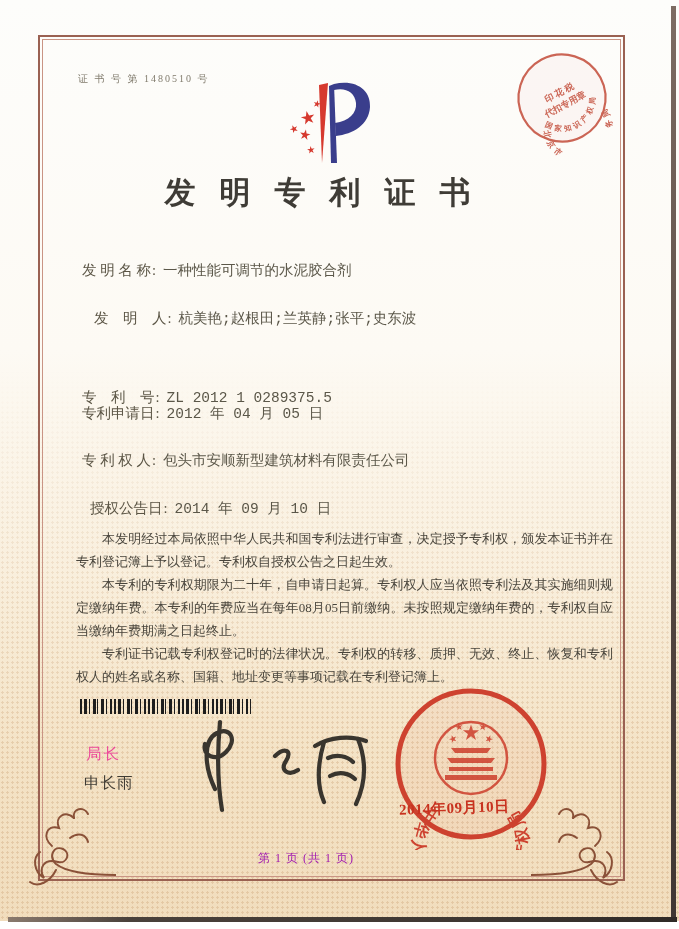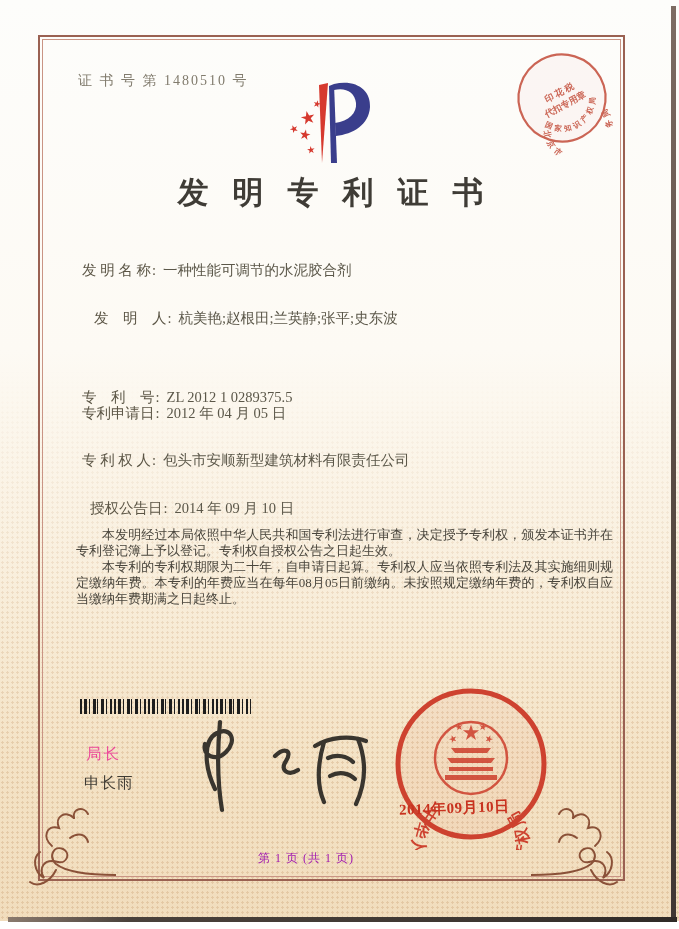--- a/index.html
+++ b/index.html
@@ -16,29 +16,29 @@
   
   .frame{position:absolute;left:38px;top:35px;width:583px;height:842px;
          border:2px solid #9a6152;}
   .frame .inner{position:absolute;inset:2px;border:1px solid #c99484;}
   
   .edge-right{position:absolute;left:671px;top:6px;width:5px;height:916px;
          background:linear-gradient(180deg,#7d6c63 0%,#5a4c44 50%,#3f3733 100%);}
   .edge-bottom{position:absolute;left:8px;top:917px;width:669px;height:5px;
          background:linear-gradient(90deg,#8a7a6e 0%,#4a413b 18%,#3e3732 70%,#2f2a27 100%);}
   
-  .certno{position:absolute;left:78px;top:72px;font-size:14px;letter-spacing:2px;color:#817b6d;}
+  .certno{position:absolute;left:78px;top:72px;font-size:10px;letter-spacing:2px;color:#817b6d;}
   .title{position:absolute;left:38px;top:172px;width:583px;text-align:center;
-         font-size:31px;letter-spacing:24px;color:#3f3c36;font-weight:600;padding-left:13px;}
+         font-size:31px;letter-spacing:24px;color:#3f3c36;font-weight:600;}
   .frow{position:absolute;left:82px;width:530px;font-size:14.5px;line-height:20px;color:#5b5545;}
   .flabel{display:inline-block;}
   .fcolon{margin:0 7px 0 1px;}
-  .fvalue{color:#5b5749;}
+  .fvalue{color:#5b5749;font-family:Liberation Mono, monospace;}
   .bodytext{position:absolute;left:76px;top:527px;width:537px;font-size:13px;
-         line-height:16px;color:#49453c;text-align:justify;}
+         line-height:23px;color:#49453c;text-align:justify;}
   .bodytext p{margin:0;text-indent:2em;}
   .barcode{position:absolute;left:80px;top:699px;width:171px;height:15px;
      background-image:repeating-linear-gradient(90deg,
        #1d1d1d 0 2px,transparent 2px 4px,
        #1d1d1d 4px 7px,transparent 7px 9px,
        #1d1d1d 9px 10px,transparent 10px 13px,
        #1d1d1d 13px 16px,transparent 16px 17px,
        #1d1d1d 17px 18px,transparent 18px 21px,
        #1d1d1d 21px 24px,transparent 24px 26px,
        #1d1d1d 26px 27px,transparent 27px 30px,
@@ -140,20 +140,21 @@
   <div class="frow" style="top:450px;">
     <span class="flabel">专 利 权 人</span><span class="fcolon">:</span><span class="fvalue">包头市安顺新型建筑材料有限责任公司</span>
   </div>
   <div class="frow" style="top:498px;padding-left:8px;">
     <span class="flabel">授权公告日</span><span class="fcolon">:</span><span class="fvalue">2014 年 09 月 10 日</span>
   </div>
 
   <div class="bodytext">
     <p>本发明经过本局依照中华人民共和国专利法进行审查，决定授予专利权，颁发本证书并在专利登记簿上予以登记。专利权自授权公告之日起生效。</p>
     <p>本专利的专利权期限为二十年，自申请日起算。专利权人应当依照专利法及其实施细则规定缴纳年费。本专利的年费应当在每年08月05日前缴纳。未按照规定缴纳年费的，专利权自应当缴纳年费期满之日起终止。</p>
+    <p>专利证书记载专利权登记时的法律状况。专利权的转移、质押、无效、终止、恢复和专利权人的姓名或名称、国籍、地址变更等事项记载在专利登记簿上。</p>
   </div>
 
   <div class="barcode"></div>
 
   <div class="signer-title">局长</div>
   <div class="signer-name">申长雨</div>
 
   <svg class="signature" viewBox="0 0 220 100">
     <g fill="none" stroke="#39352e" stroke-width="4.2" stroke-linecap="round">
       <path d="M45,75 C34,52 33,26 47,19 C60,12 68,26 56,38 C46,48 32,42 35,30"></path>

